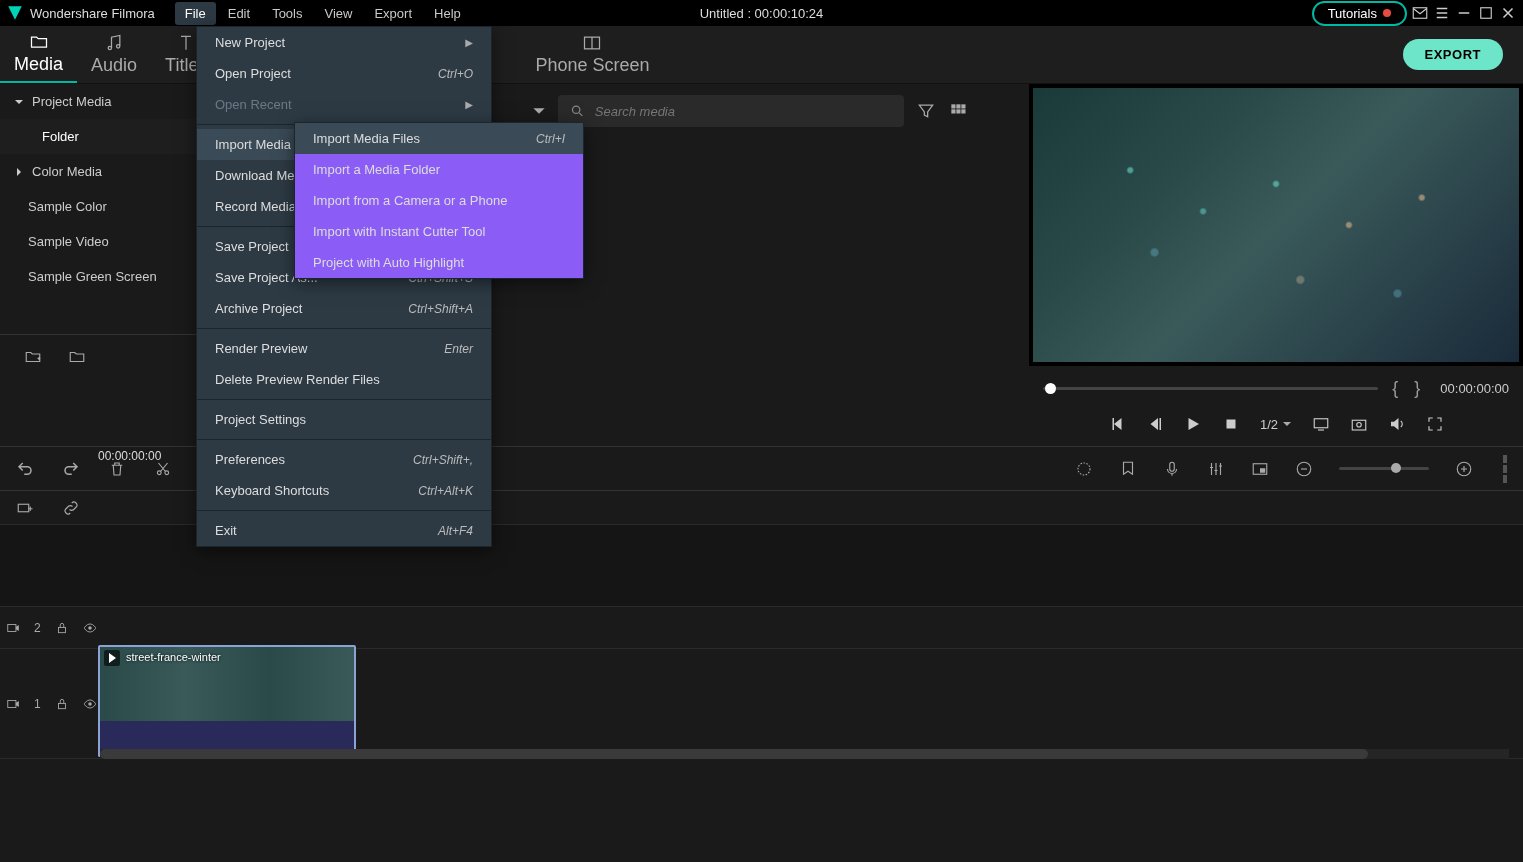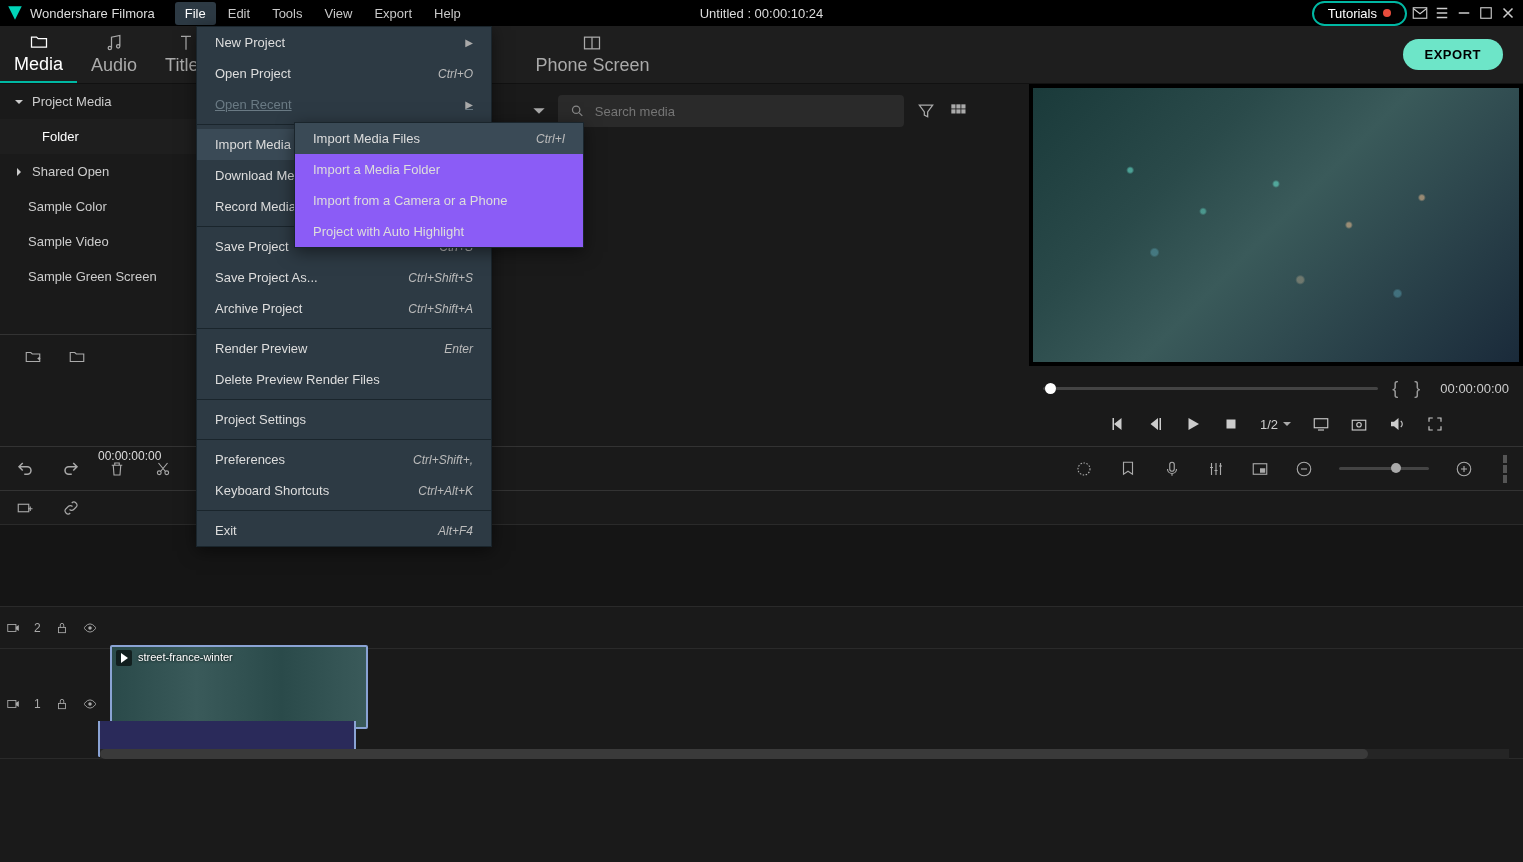--- a/index.html
+++ b/index.html
@@ -33,21 +33,21 @@
 .sidebar .item.selected { background: #333; color: #fff; }
 .sidebar .item.subsel { background: #1e1e1e; padding-left: 42px; }
 .sidebar .item .chev { width: 10px; height: 10px; }
 .sidebar .count { margin-left: auto; color: #888; font-size: 12px; }
 .sidebar-actions { height: 44px; border-top: 1px solid #333; margin-top: 40px; display: flex; align-items: center; gap: 26px; padding-left: 24px; }
 
 .content-area { flex: 1; background: #1a1a1a; position: relative; }
 .search-row { height: 54px; display: flex; align-items: center; padding: 0 14px; gap: 12px; }
 .dropdown-arrow { width: 14px; height: 14px; margin-left: 290px; }
 .search-input { flex: 0 0 346px; background: #2a2a2a; border-radius: 4px; padding: 8px 12px; display: flex; align-items: center; gap: 10px; }
-.search-input input { background: transparent; border: none; color: #5eead4; font-size: 13px; outline: none; width: 100%; }
+.search-input input { background: transparent; border: none; color: #5eead4; font-size: 13px; outline: none; width: 100%; font-style: italic; }
 .filter-ic { width: 20px; height: 20px; cursor: pointer; }
 .grid-ic { width: 20px; height: 20px; cursor: pointer; }
 
 
 .preview { flex: 0 0 494px; background: #000; display: flex; flex-direction: column; }
 .preview-canvas { flex: 1; background: linear-gradient(135deg, #1a3a3a 0%, #2a4a4a 30%, #3a5a5a 50%, #1a2a3a 100%); position: relative; overflow: hidden; margin: 4px; }
 .preview-canvas::before { content:""; position:absolute; inset:0; background:
   radial-gradient(circle at 20% 30%, rgba(100,220,200,0.6) 2px, transparent 4px),
   radial-gradient(circle at 35% 45%, rgba(100,220,200,0.5) 2px, transparent 4px),
   radial-gradient(circle at 50% 35%, rgba(100,220,200,0.6) 2px, transparent 4px),
@@ -80,32 +80,32 @@
 .timeline-toolbar2 { height: 34px; display: flex; align-items: center; padding: 0 16px; gap: 28px; border-bottom: 1px solid #2a2a2a; }
 
 .ruler { height: 34px; background: #1a1a1a; position: relative; margin-left: 98px; overflow: hidden; }
 .timecode-badge { position: absolute; left: 98px; top: 0; font-size: 12px; color: #ddd; padding: 2px 0; z-index: 6; }
 
 .tracks { position: relative; margin-left: 0; }
 .track-row { height: 42px; display: flex; align-items: center; border-bottom: 1px solid #2a2a2a; position: relative; }
 .track-head { width: 98px; display: flex; align-items: center; gap: 14px; padding-left: 6px; color: #aaa; font-size: 12px; }
 .track-head svg { width: 14px; height: 14px; }
 .track-body { flex: 1; position: relative; height: 100%; }
-.clip { position: absolute; left: 12px; width: 258px; height: 84px; top: -4px; border: 2px solid #8aa3d4; background: linear-gradient(90deg, #2a4a4a, #3a5a5a, #2a4a4a, #3a5a5a); border-radius: 2px; }
+.clip { position: absolute; left: 0; width: 258px; height: 84px; top: -4px; border: 2px solid #8aa3d4; background: linear-gradient(90deg, #2a4a4a, #3a5a5a, #2a4a4a, #3a5a5a); border-radius: 2px; }
 .clip .clip-label { position:absolute; top:4px; left:26px; font-size:11px; color:#fff; text-shadow:0 0 3px #000; }
 .clip .play-mini { position:absolute; top:3px; left:4px; width:16px; height:16px; background:rgba(0,0,0,0.6); border-radius:2px; }
 .clip .play-mini::after { content:""; position:absolute; left:5px; top:3px; border-left:7px solid #fff; border-top:5px solid transparent; border-bottom:5px solid transparent; }
 .clip-audio { position:absolute; left:0; width:258px; height:36px; top:72px; background:#2a2a5a; border:2px solid #8aa3d4; border-top:none; border-radius:0 0 2px 2px; }
 .track-row.empty { height: 82px; background: #151515; }
 .track-row.clip-row { height: 110px; }
 
 
 .menu-dropdown { position: absolute; left: 196px; top: 26px; width: 296px; background: #2d3a44; border: 1px solid #1a252c; z-index: 100; box-shadow: 0 4px 16px rgba(0,0,0,0.5); }
 .menu-item { padding: 8px 18px; font-size: 13px; color: #ddd; display: flex; align-items: center; cursor: pointer; }
-.menu-item.disabled { color: #6a7a84; text-decoration: underline; }
+.menu-item.disabled { color: #6a7a84; }
 .menu-item.highlighted { background: #3a4a56; }
 .menu-item .shortcut { margin-left: auto; font-size: 12px; color: #bbb; font-style: italic; }
 .menu-item .sub-arrow { margin-left: auto; font-size: 10px; color: #aaa; }
 .menu-sep { height: 1px; background: #1a252c; margin: 4px 0; }
 
 .submenu { position: absolute; left: 294px; top: 122px; width: 290px; background: #8b5cf6; border: 1px solid #1a252c; z-index: 101; box-shadow: 0 4px 16px rgba(0,0,0,0.5); }
 .submenu .menu-item.highlighted { background: #3a4a56; }
 
 .scrollbar-h { position:absolute; bottom:0; left:100px; right:14px; height:10px; background:#252525; }
 .scrollbar-h .sthumb { position:absolute; left:0; width:90%; height:100%; background:#3a3a3a; border-radius:5px; }
@@ -190,21 +190,21 @@
         </svg>
       <span>Project Media</span>
     </div>
     <div class="item selected subsel">
       <span>Folder</span>
     </div>
     <div class="item">
       <svg class="chev" viewBox="0 0 10 10">
           <path fill="#ccc" d="M3 1l4 4-4 4z"></path>
         </svg>
-      <span>Shared Open</span>
+      <span>Color Media</span>
     </div>
     <div class="item" style="padding-left:28px">
       <span>Sample Color</span>
       <span class="count">2</span>
     </div>
     <div class="item" style="padding-left:28px">
       <span>Sample Video</span>
       <span class="count">2</span>
     </div>
     <div class="item" style="padding-left:28px">
@@ -488,15 +488,18 @@
       <span>Import Media Files</span>
       <span class="shortcut">Ctrl+I</span>
     </div>
     <div class="menu-item">
       <span>Import a Media Folder</span>
     </div>
     <div class="menu-item">
       <span>Import from a Camera or a Phone</span>
     </div>
     <div class="menu-item">
+      <span>Import with Instant Cutter Tool</span>
+    </div>
+    <div class="menu-item">
       <span>Project with Auto Highlight</span>
     </div>
   </div>
 
 </body></html>

